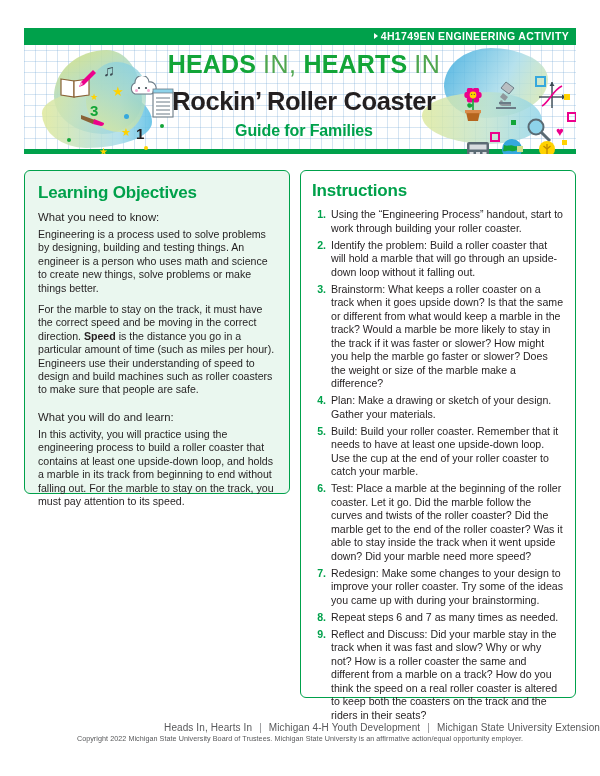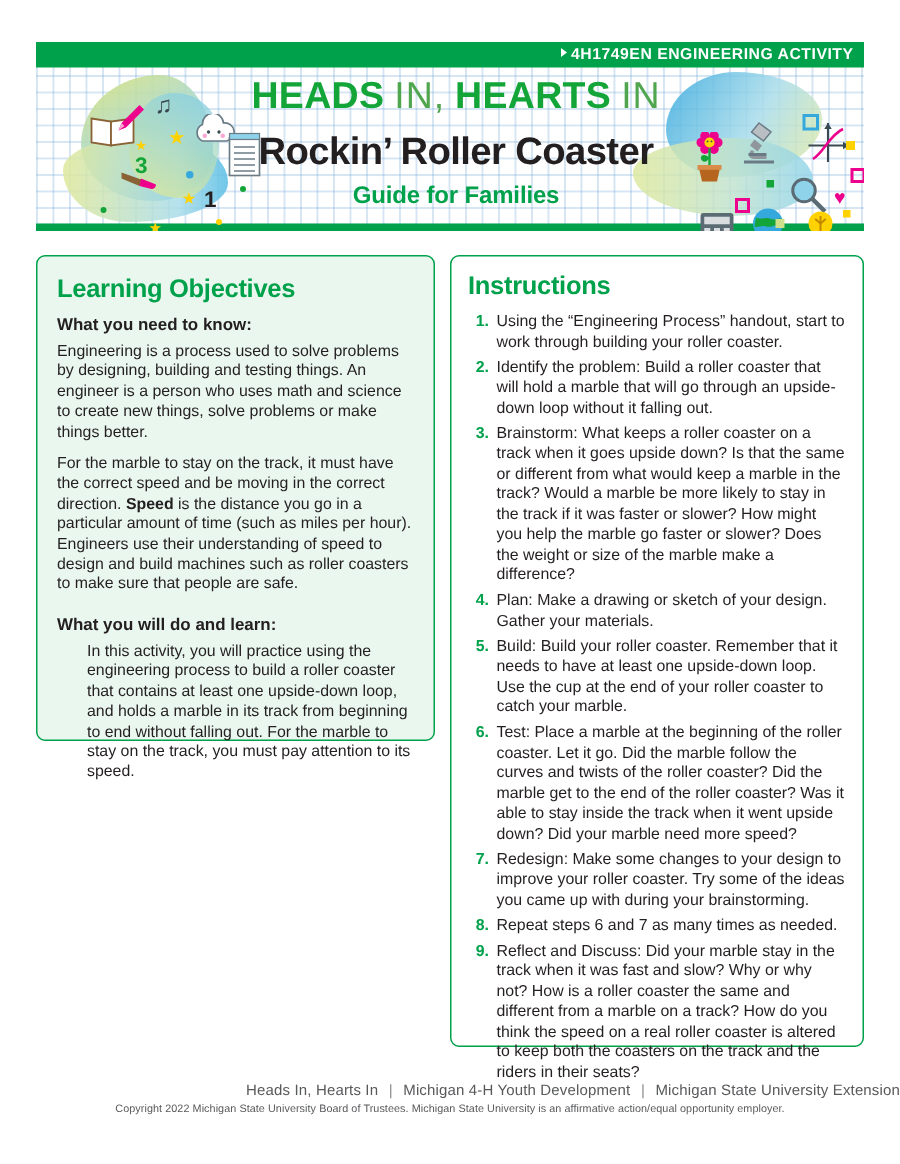--- a/index.html
+++ b/index.html
@@ -205,33 +205,33 @@
   .card-title {
     color: #00a14b;
     font-size: 17px;
     font-weight: bold;
     letter-spacing: -0.2px;
     margin: 0 0 7px 0;
     line-height: 20px;
   }
   .sub-head {
     font-size: 11.3px;
-    font-weight: bold;
+    font-weight: normal;
     color: #231f20;
     margin: 0 0 4px 0;
     line-height: 14px;
   }
   .body-p {
     font-size: 10.6px;
     line-height: 13.4px;
     color: #231f20;
     margin: 0 0 8px 0;
     text-align: left;
   }
-  .body-p:last-child { margin-bottom: 0; margin-left: 20px; }
+  .body-p:last-child { margin-bottom: 0; }
   .body-p b { font-weight: bold; }
   .gap { height: 5px; }
 
   
   .steps {
     list-style: none;
     margin: 0;
     padding: 0;
   }
   .step {

